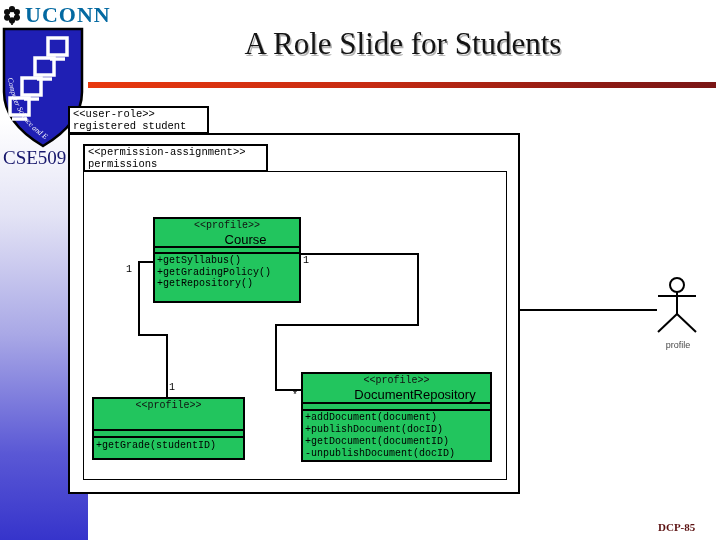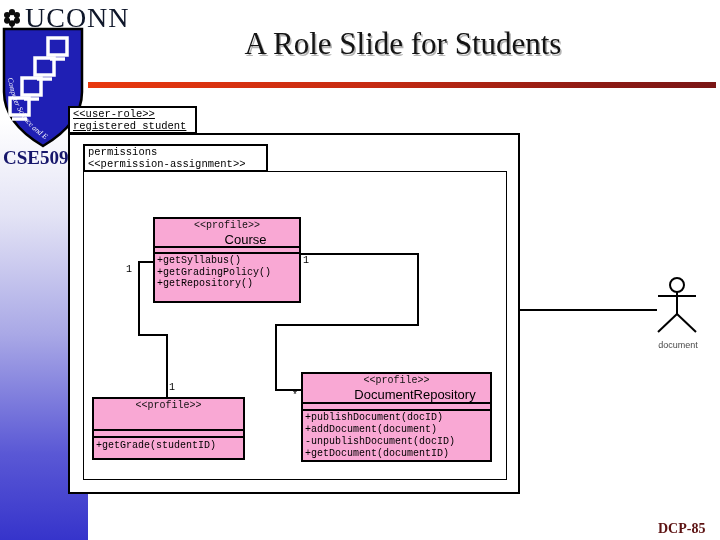--- a/index.html
+++ b/index.html
@@ -16,30 +16,30 @@
   
   .sidebar {
     left: 0; top: 0; width: 88px; height: 540px; z-index: 1;
     background: linear-gradient(180deg, #ffffff 0%, #ffffff 22%, #e3e3f5 40%, #a9a8e6 62%, #5a58d5 84%, #3634cb 100%);
   }
 
   
   .wordmark { left: 2px; top: 2px; z-index: 3; display: flex; align-items: center; gap: 3px; }
   .wordmark-text {
     font-family: "Liberation Serif", serif;
-    font-size: 28px; font-weight: normal; letter-spacing: 1px; color: #0f172a;
+    font-size: 22px; font-weight: bold; letter-spacing: 1px; color: #0369a1;
   }
 
   
   .shield { left: 1px; top: 26px; z-index: 2; }
 
   .course-code {
     left: 3px; top: 147px; z-index: 3;
     font-family: "Liberation Serif", serif;
-    font-size: 19px; font-weight: bold; color: #16166b;
+    font-size: 19px; font-weight: normal; color: #16166b;
   }
 
   
   .title {
     left: 88px; top: 26px; width: 630px; z-index: 2;
     text-align: center;
     font-family: "Liberation Serif", serif;
     font-size: 31px; color: #141414;
     text-shadow: 1.5px 1.5px 0 rgba(90,90,90,0.45);
   }
@@ -50,27 +50,27 @@
 
   
   .pkg-tab {
     z-index: 3; background: #fff; border: 2px solid #000;
     font-family: "Liberation Mono", monospace;
     font-size: 10.5px; line-height: 11.5px; padding: 1px 3px;
     white-space: nowrap; overflow: hidden;
   }
   .pkg-body { z-index: 3; background: #fff; border: 2px solid #000; }
 
-  .tab-user-role  { left: 68px; top: 106px; width: 129px; height: 28px; text-decoration: underline; }
+  .tab-user-role  { left: 68px; top: 106px; width: 141px; height: 28px; }
   .body-user-role { left: 68px; top: 133px; width: 452px; height: 361px; }
   .tab-perm       { left: 83px; top: 144px; width: 185px; height: 28px; }
   .body-perm      { left: 83px; top: 171px; width: 424px; height: 309px; border-width: 1.5px; }
 
   
-  .uml-class { z-index: 5; background: #f9a8d4; border: 2px solid #000; display: flex; flex-direction: column; }
+  .uml-class { z-index: 5; background: #22c55e; border: 2px solid #000; display: flex; flex-direction: column; }
   .uml-head { border-bottom: 2px solid #000; text-align: center; padding-top: 1px; }
   .uml-stereo { font-family: "Liberation Mono", monospace; font-size: 10px; line-height: 12px; color: #111; }
   .uml-name { font-family: "Liberation Sans", sans-serif; font-size: 13px; line-height: 15px; color: #000; padding-left: 37px; }
   .uml-attrs { border-bottom: 2px solid #000; }
   .uml-methods {
     font-family: "Liberation Mono", monospace; font-size: 10px;
     padding: 1px 2px; white-space: nowrap; overflow: hidden;
   }
   .class-course   { left: 153px; top: 217px; width: 148px; height: 86px; }
   .class-course .uml-head { height: 29px; }
@@ -101,21 +101,21 @@
 
   .actor-label {
     left: 652px; top: 340px; width: 52px; z-index: 6;
     text-align: center; font-size: 9px; color: #4a4a4a;
     font-family: "Liberation Sans", sans-serif;
   }
 
   .footer {
     left: 658px; top: 521px; z-index: 3;
     font-family: "Liberation Serif", serif;
-    font-size: 14px; font-weight: bold; color: #5c1212;
+    font-size: 11px; font-weight: bold; color: #5c1212;
   }
 </style>
 </head>
 <body>
 
 <div class="abs sidebar"></div>
 
 <div class="abs wordmark">
   <svg width="20" height="20" viewBox="0 0 20 20">
     <g fill="#0d0d0d">
@@ -160,22 +160,22 @@
 <div class="abs title-rule"></div>
 
 <div class="abs pkg-body body-user-role"></div>
 <div class="abs pkg-tab tab-user-role">
   <div>&lt;&lt;user-role&gt;&gt;</div>
   <div>registered student</div>
 </div>
 
 <div class="abs pkg-body body-perm"></div>
 <div class="abs pkg-tab tab-perm">
+  <div>&lt;&lt;permission-assignment&gt;&gt;</div>
   <div>permissions</div>
-  <div>&lt;&lt;permission-assignment&gt;&gt;</div>
 </div>
 
 <svg class="abs connectors" viewBox="0 0 720 540">
   <g fill="none" stroke="#000" stroke-width="2">
     <path d="M153,262 L139,262 L139,335 L167,335 L167,397"></path>
     <path d="M301,254 L418,254 L418,325 L276,325 L276,390 L301,390"></path>
     <path d="M520,310 L657,310"></path>
   </g>
   <g>
     <circle cx="677" cy="285" r="7" fill="none" stroke="#000" stroke-width="2"></circle>
@@ -211,27 +211,27 @@
   </div>
 </div>
 
 <div class="abs uml-class class-docrepo">
   <div class="uml-head">
     <div class="uml-stereo">&lt;&lt;profile&gt;&gt;</div>
     <div class="uml-name">DocumentRepository</div>
   </div>
   <div class="uml-attrs"></div>
   <div class="uml-methods">
+    <div>+addDocument(document)</div>
     <div>+publishDocument(docID)</div>
-    <div>+addDocument(document)</div>
+    <div>+getDocument(documentID)</div>
     <div>-unpublishDocument(docID)</div>
-    <div>+getDocument(documentID)</div>
   </div>
 </div>
 
 <div class="abs mult m1">1</div>
 <div class="abs mult m2">1</div>
 <div class="abs mult m3">1</div>
 <div class="abs mult m4">*</div>
 
-<div class="abs actor-label">document</div>
+<div class="abs actor-label">profile</div>
 
 <div class="abs footer">DCP-85</div>
 
 </body></html>

